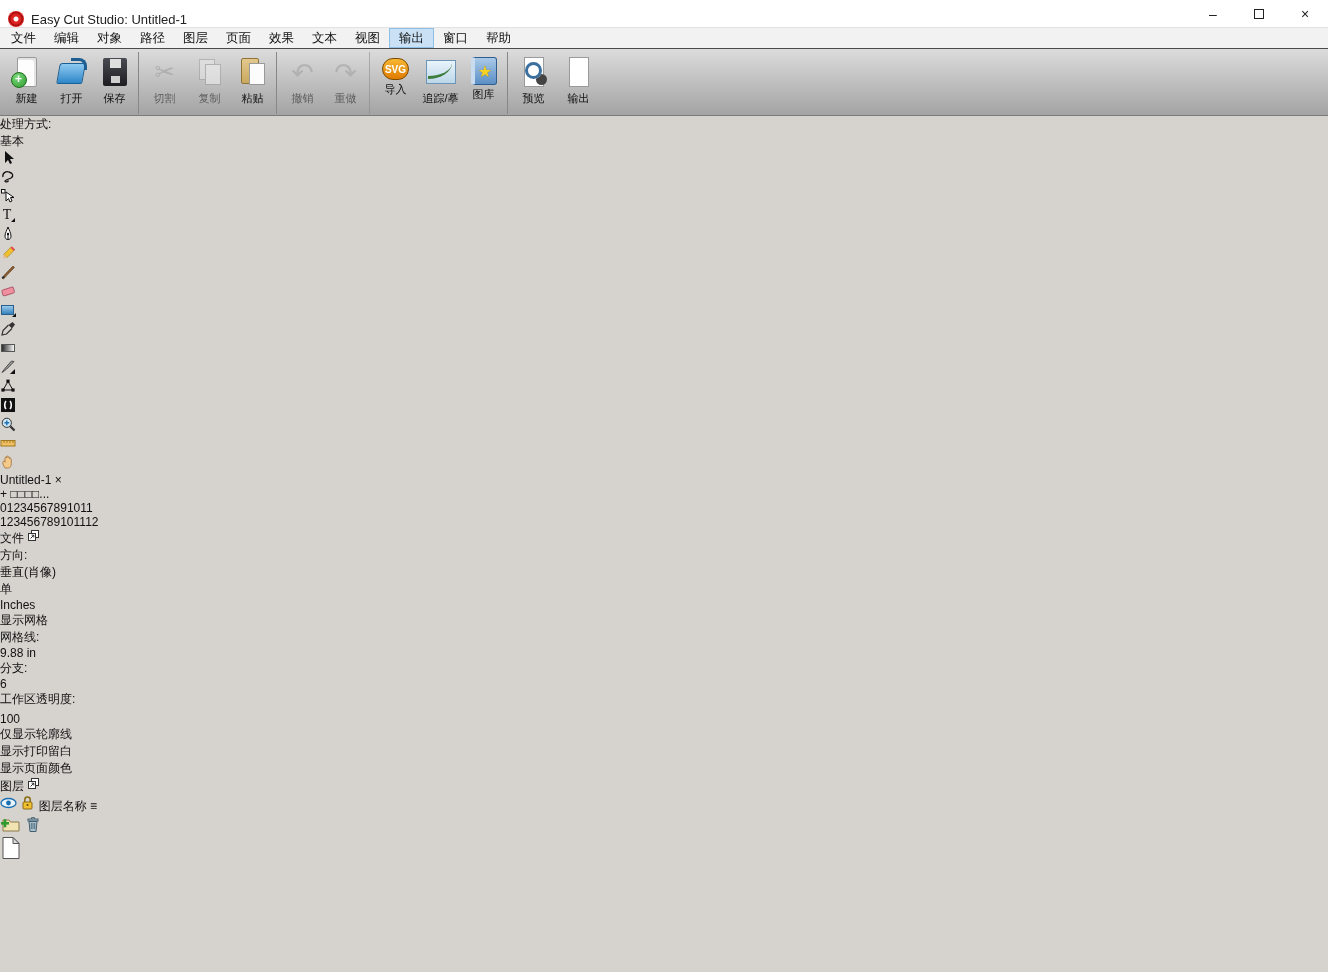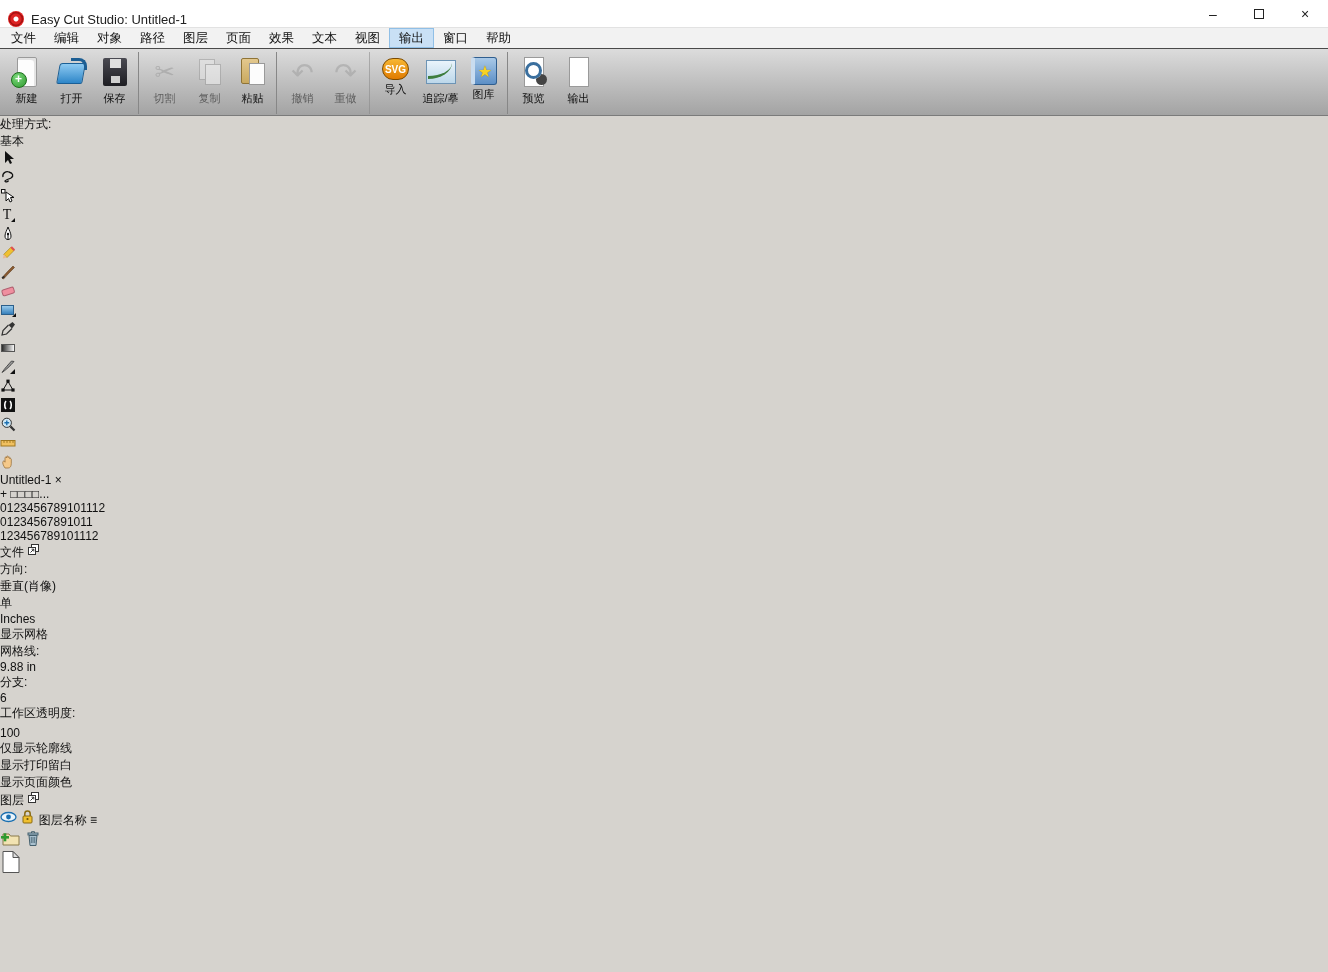--- a/index.html
+++ b/index.html
@@ -354,23 +354,20 @@
         <span class="xbtn">×</span>
       </div>
       <div class="dtab newtab">
         <span class="plusbtn">+</span>
         <span>□□□□...</span>
       </div>
     </div>
 
     <div class="viewport">
       <div class="corner"></div>
-      <div class="ruler-top">
-        
-      <span class="rn">0</span><span class="rn">1</span><span class="rn">2</span><span class="rn">3</span><span class="rn">4</span><span class="rn">5</span><span class="rn">6</span><span class="rn">7</span><span class="rn">8</span><span class="rn">9</span><span class="rn">10</span><span class="rn">11</span><span class="rn">12</span></div>
       <div class="ruler-left">
         
       <span class="rnv">0</span><span class="rnv">1</span><span class="rnv">2</span><span class="rnv">3</span><span class="rnv">4</span><span class="rnv">5</span><span class="rnv">6</span><span class="rnv">7</span><span class="rnv">8</span><span class="rnv">9</span><span class="rnv">10</span><span class="rnv">11</span></div>
       <div class="content">
         <div class="mat">
           <div class="mat-nums">
             
           <span class="mn">1</span><span class="mn">2</span><span class="mn">3</span><span class="mn">4</span><span class="mn">5</span><span class="mn">6</span><span class="mn">7</span><span class="mn">8</span><span class="mn">9</span><span class="mn">10</span><span class="mn">11</span><span class="mn">12</span></div>
           <div class="mat-arrow"></div>
           <div class="cut-area">

